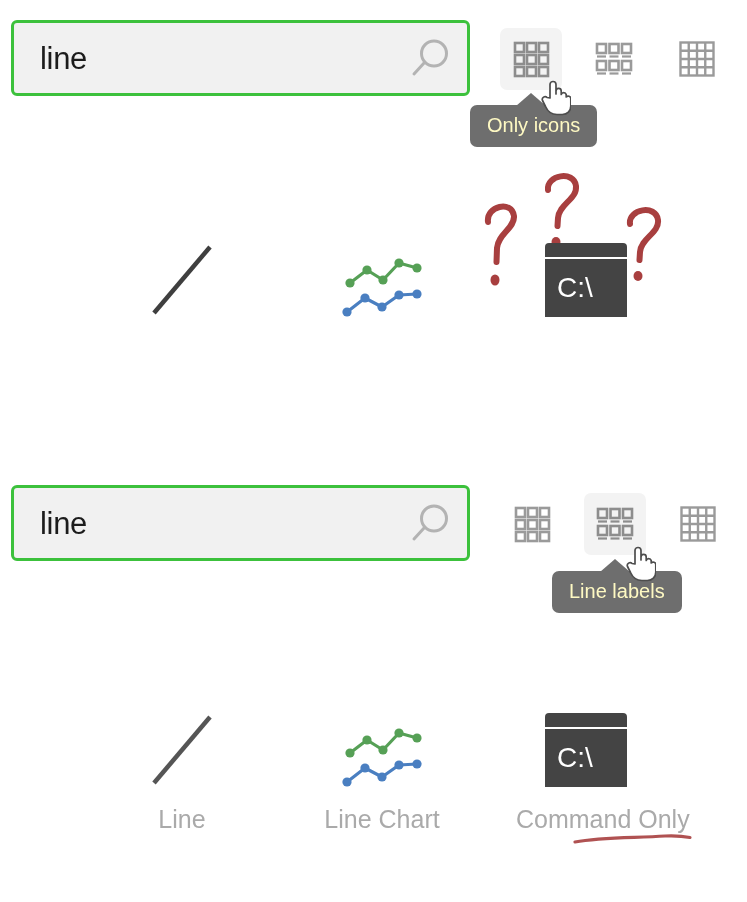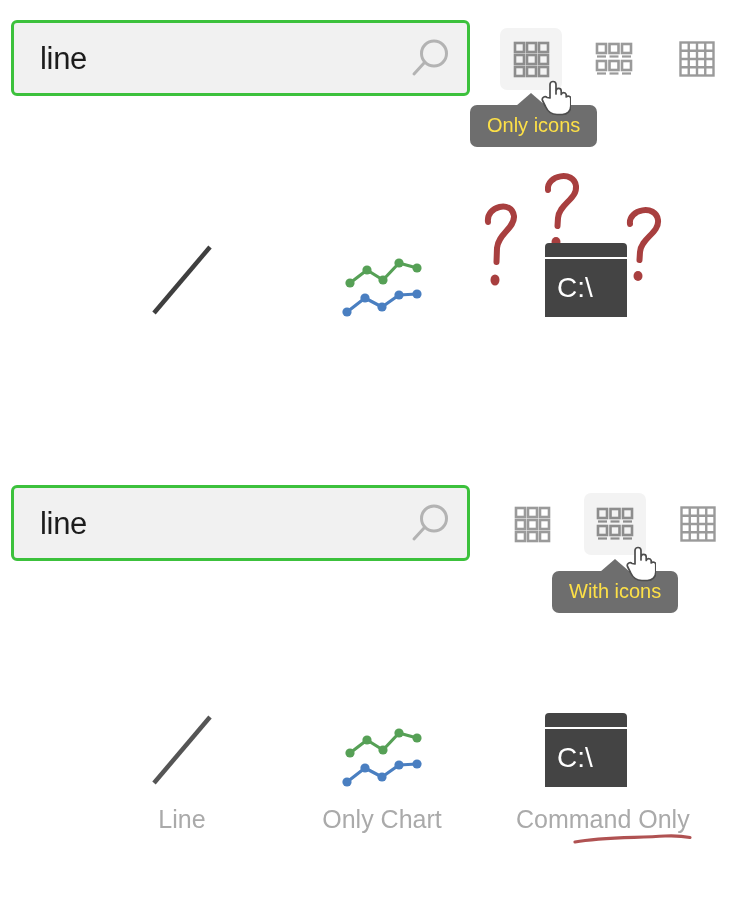--- a/index.html
+++ b/index.html
@@ -50,21 +50,21 @@
     align-items: center;
     justify-content: center;
     background: transparent;
   }
   .viewbtn.active { background: #f3f3f3; }
 
   
   .tooltip {
     position: absolute;
     background: #6e6e6e;
-    color: #fde047;
+    color: #fef9c3;
     border-radius: 7px;
     font-size: 20px;
     padding: 9px 17px 11px 17px;
     white-space: nowrap;
     line-height: 1.1;
     user-select: none;
   }
   .tooltip .arrow {
     position: absolute;
     top: -12px;
@@ -297,21 +297,21 @@
         <line x1="28.25" y1="3.5" x2="28.25" y2="36.5"></line>
         <line x1="3.5" y1="11.75" x2="36.5" y2="11.75"></line>
         <line x1="3.5" y1="20" x2="36.5" y2="20"></line>
         <line x1="3.5" y1="28.25" x2="36.5" y2="28.25"></line>
       </g>
     </svg>
   </div>
 
   <div class="tooltip" style="left:552px; top:121px;">
     <div class="arrow" style="left:48px;"></div>
-    <span>With icons</span>
+    <span>Line labels</span>
   </div>
 
   <div class="cursor" style="left:626px; top:544px; top:94px;">
     <svg viewBox="0 0 30 38" width="30" height="38">
       <path d="M9 20 L9 6.5 a3 3 0 0 1 6 0 L15 16 L15 13 a2.6 2.6 0 0 1 5.2 0 L20.2 16.5 a2.6 2.6 0 0 1 5 0 L25.2 19 a2.6 2.6 0 0 1 4.6 1.6 L29.8 28 c0 5-3.5 8.5-8.5 8.5 L16 36.5 C10 36.5 6.5 33 4.5 28.5 L1.5 22.5 a2.8 2.8 0 0 1 4.6-3 Z" fill="#ffffff" stroke="#4d4d4d" stroke-width="1.7" stroke-linejoin="round"></path>
     </svg>
   </div>
 
   <div class="result" style="left:112px; top:245px; width:140px;">
     <div class="result-art">
@@ -340,21 +340,21 @@
         </g>
         <g fill="#4a7fc1">
           <circle cx="10" cy="77" r="4.6"></circle>
             <circle cx="28" cy="63" r="4.6"></circle>
             <circle cx="45" cy="72" r="4.6"></circle>
           <circle cx="62" cy="60" r="4.6"></circle>
             <circle cx="80" cy="59" r="4.6"></circle>
         </g>
       </svg>
     </div>
-    <div class="result-label">Only Chart</div>
+    <div class="result-label">Line Chart</div>
   </div>
 
   <div class="result" style="left:516px; top:245px; width:140px;">
     <div class="result-art">
       <svg width="94" height="94" viewBox="0 0 94 94">
         <path d="M6 14 a4 4 0 0 1 4-4 L84 10 a4 4 0 0 1 4 4 L88 24 L6 24 Z" fill="#444444"></path>
         <rect x="6" y="26" width="82" height="58" fill="#444444"></rect>
         <text x="18" y="64" font-family="'Liberation Sans', sans-serif" font-size="28" fill="#ffffff">C:\</text>
       </svg>
     </div>

